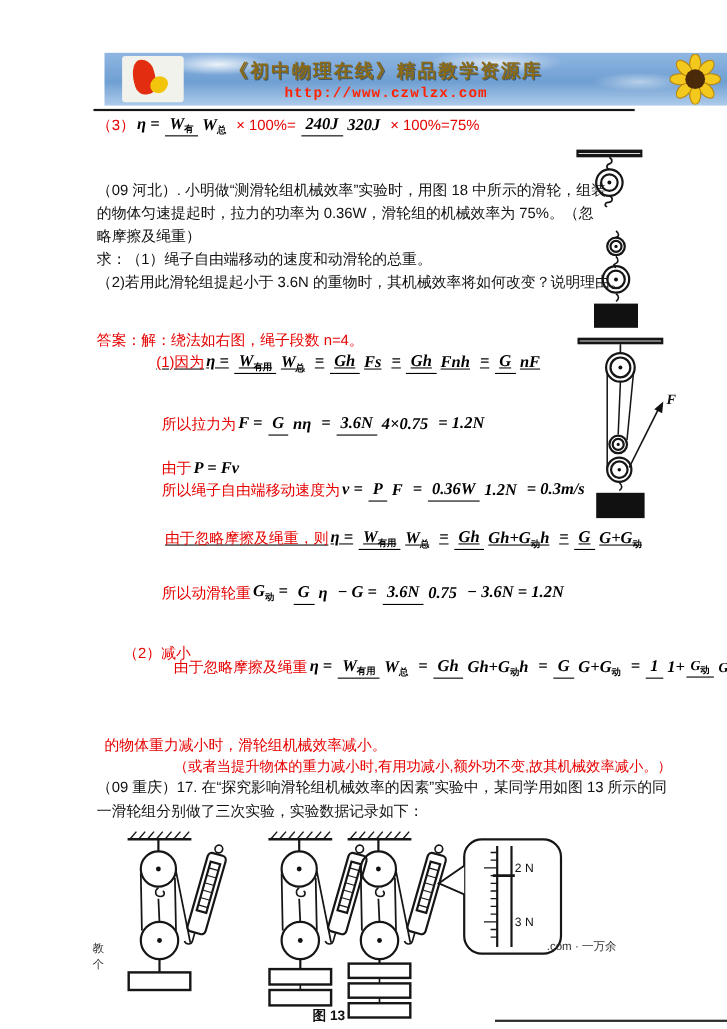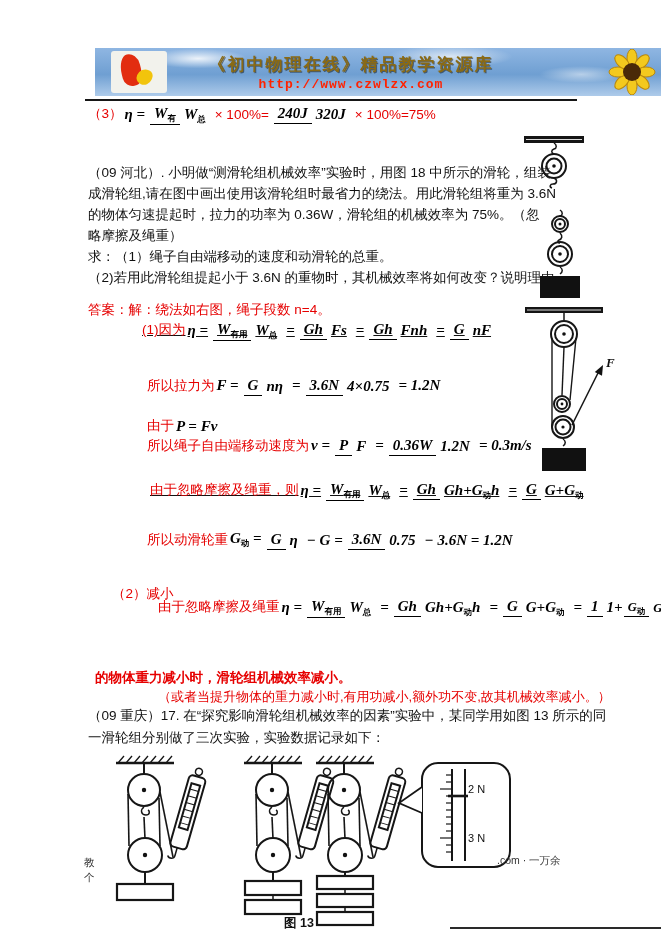--- a/index.html
+++ b/index.html
@@ -90,21 +90,20 @@
     <span class="rl">× 100%=</span>
     <span class="frac m">
       <span class="fn">240J</span>
       <span class="fd">320J</span>
     </span>
     <span class="rl">× 100%=75%</span>
   </div>
 
   <div class="para" style="left:88px;top:162px;">
     <div>（09 河北）. 小明做“测滑轮组机械效率”实验时，用图 18 中所示的滑轮，组装</div>
-    <div>成滑轮组,请在图中画出使用该滑轮组时最省力的绕法。用此滑轮组将重为 3.6N</div>
     <div>的物体匀速提起时，拉力的功率为 0.36W，滑轮组的机械效率为 75%。（忽</div>
     <div>略摩擦及绳重）</div>
     <div>求：（1）绳子自由端移动的速度和动滑轮的总重。</div>
     <div>（2)若用此滑轮组提起小于 3.6N 的重物时，其机械效率将如何改变？说明理由。</div>
   </div>
 
   <div class="para red" style="left:88px;top:299px;">答案：解：绕法如右图，绳子段数 n=4。</div>
 
   <div class="eqrow" style="left:142px;top:320px;text-decoration:underline;">
     <span class="rl">(1)因为</span>
@@ -222,21 +221,21 @@
     <span class="frac m">
       <span class="fn">1</span>
       <span class="fd"><span>1+</span><span class="frac frin">
             <span class="fn"><span>G</span><sub class="s">动</sub></span>
             <span class="fd">G</span>
           </span></span>
     </span>
     <span class="rl">所以当提升</span>
   </div>
 
-  <div class="para red" style="left:95px;top:667px;font-weight:bold;">的物体重力减小时，滑轮组机械效率减小。</div>
+  <div class="para red" style="left:95px;top:667px;">的物体重力减小时，滑轮组机械效率减小。</div>
   <div class="para red" style="left:158px;top:686px;font-size:13px;">（或者当提升物体的重力减小时,有用功减小,额外功不变,故其机械效率减小。）</div>
 
   <div class="para" style="left:88px;top:705px;line-height:22px;">
     <div>（09 重庆）17. 在“探究影响滑轮组机械效率的因素”实验中，某同学用如图 13 所示的同</div>
     <div>一滑轮组分别做了三次实验，实验数据记录如下：</div>
   </div>
 
   <svg class="abs" style="left:522px;top:128px;" width="64" height="70" viewBox="0 0 64 70">
     <g>
       <rect x="2" y="8" width="60" height="7" fill="#151515"></rect>

